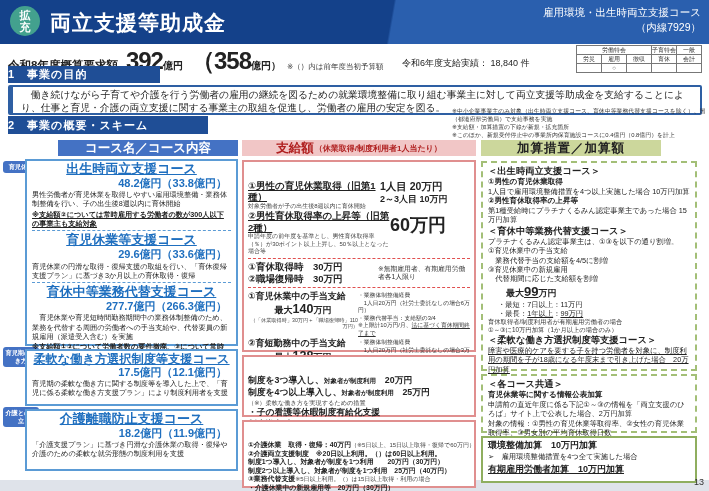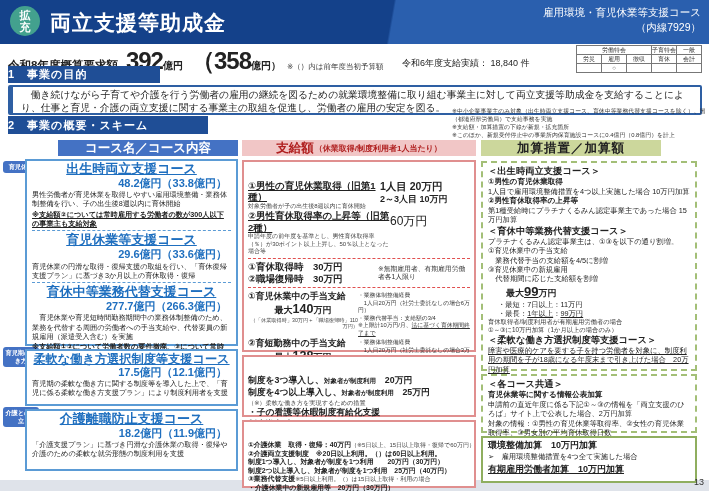--- a/index.html
+++ b/index.html
@@ -59,21 +59,21 @@
   #midbox1{left:242px;top:160px;width:234px;height:192px;display:flex;flex-direction:column;}
   #midbox2{left:242px;top:355px;width:234px;height:62px;}
   #midbox3{left:242px;top:420px;width:234px;height:68px;}
   .msep{border-top:1px dashed #e05050;margin:2px 0;}
   .mtitle{font-size:9.5px;font-weight:bold;text-decoration:underline;line-height:1.2;}
   .mdesc{font-size:6px;color:#444;line-height:1.25;}
   .srow{display:flex;}
   .srow .l{flex:1;}
   .s1v1{font-size:10.5px;font-weight:bold;line-height:1.2;}
   .s1v2{font-size:9px;font-weight:bold;}
-  .s2v{font-size:12px;font-weight:normal;letter-spacing:0;}
+  .s2v{font-size:18px;font-weight:bold;letter-spacing:0;}
   .s3line{font-size:9.5px;font-weight:bold;line-height:1.3;}
   .s3note{font-size:6.8px;color:#333;width:92px;padding-top:4px;line-height:1.3;}
   .rrow{display:flex;margin-top:1px;}
   .rrow .rl{width:110px;}
   .rrow .rr{flex:1;font-size:5.8px;line-height:1.3;color:#333;padding-top:1px;}
   .rtitle{font-size:9px;font-weight:bold;line-height:1.15;}
   .ramt{font-size:9px;font-weight:bold;text-align:center;}
   .ramt .num{font-size:12.5px;}
   .rsub{font-size:5.2px;color:#444;text-align:right;line-height:1.25;}
   .u{text-decoration:underline;}
@@ -105,21 +105,21 @@
 
 <div id="canvas">
   <div id="band" class="abs"></div>
 
   <div id="hdr" class="abs">
     <div id="badge" class="abs">
         <span>拡充</span>
       </div>
     <div id="title" class="abs">両立支援等助成金</div>
     <div id="dept" class="abs">
-      <div>雇用環境・育児休業等支援コース</div>
+      <div>雇用環境・出生時両立支援コース</div>
       <div>（内線7929）</div>
     </div>
   </div>
 
   <div id="budget" class="abs">
     <span class="bud-label">令和8年度概算要求額</span>
     <span class="bud-num">392</span>
     <span class="bud-unit">億円</span>
     <span class="bud-num">（358</span>
     <span class="bud-unit">億円）</span>

